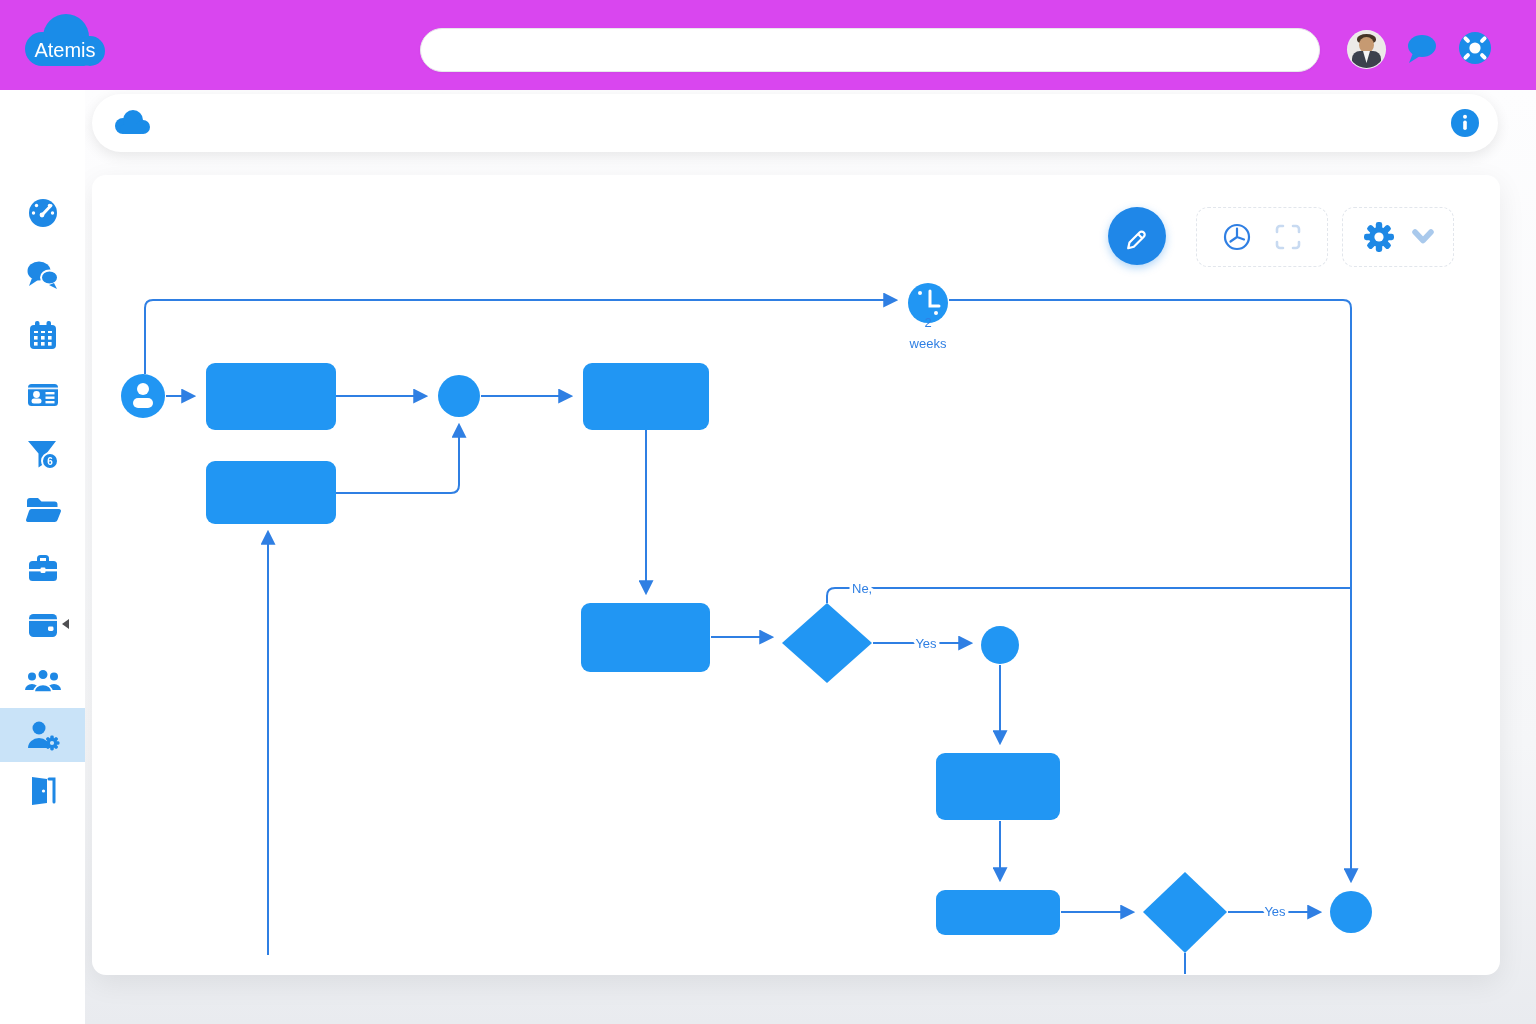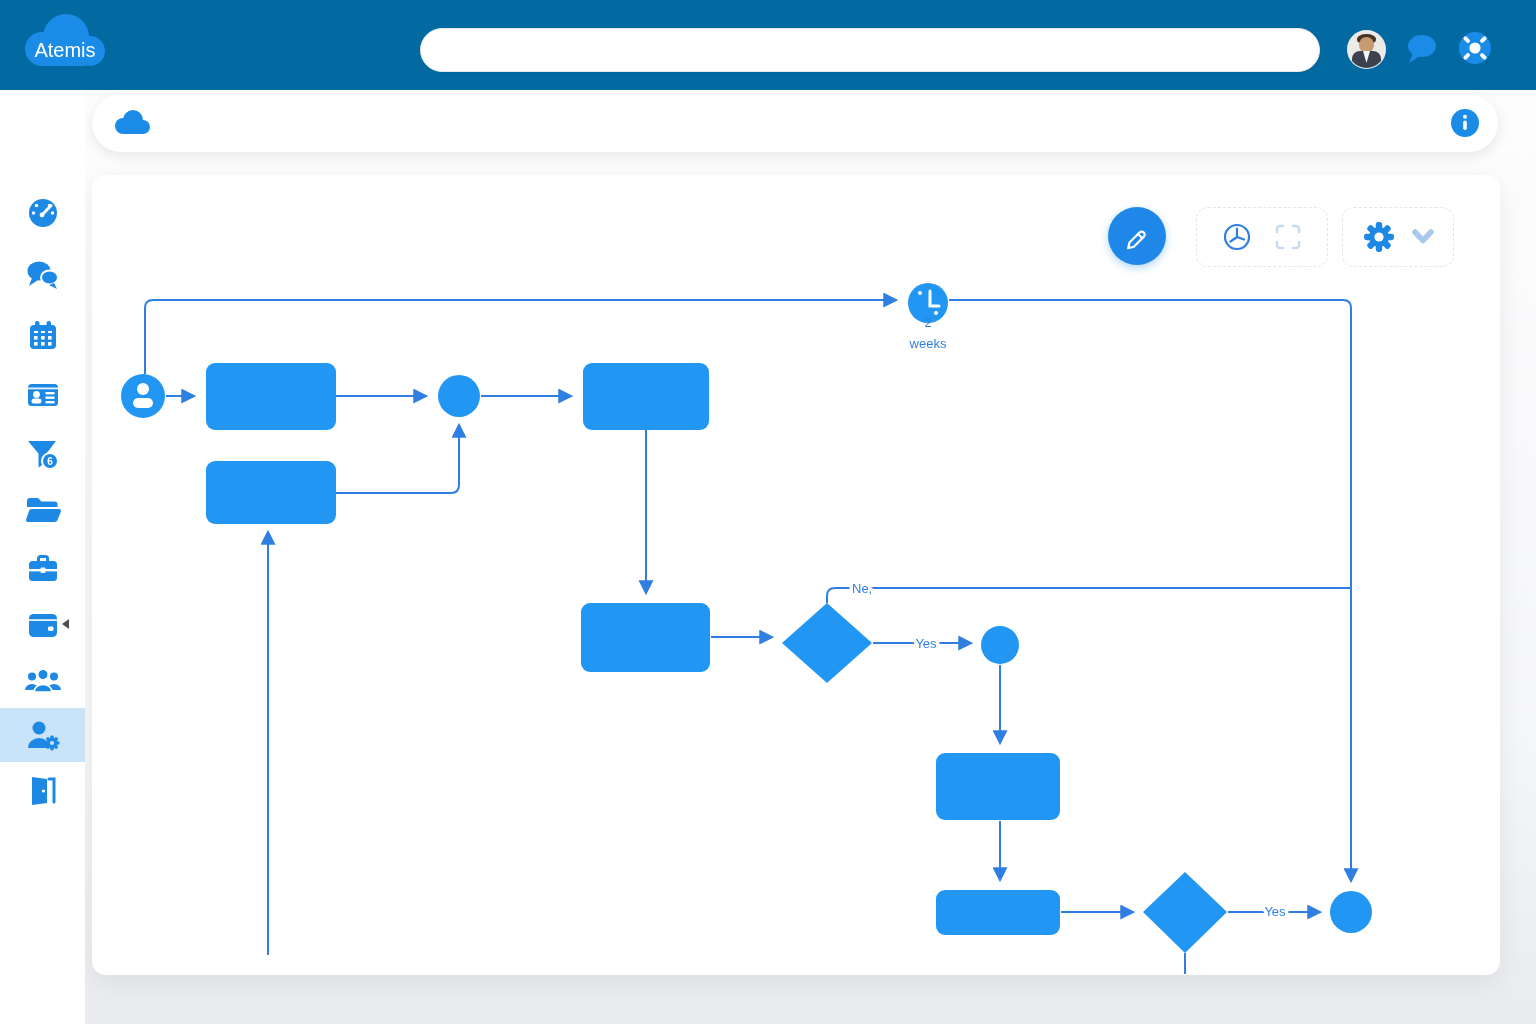--- a/index.html
+++ b/index.html
@@ -1,21 +1,21 @@
 <!DOCTYPE html>
 <html><head>
 <meta charset="utf-8">
 <style>
   * { margin:0; padding:0; box-sizing:border-box; }
   html,body { width:1536px; height:1024px; }
   body { position:relative; background:#ffffff; font-family:"Liberation Sans", sans-serif; overflow:hidden; }
   .abs { position:absolute; }
 
   
-  .topbar { left:0; top:0; width:1536px; height:90px; background:#0369a1; z-index:5; }
+  .topbar { left:0; top:0; width:1536px; height:90px; background:#d946ef; z-index:5; }
   .logo { left:12px; top:6px; width:104px; height:74px; }
   .search-pill { left:420px; top:28px; width:900px; height:44px; border:1px solid #e7e8ea;
                  border-radius:22px; background:#fff; box-shadow:0 1px 3px rgba(0,0,0,.04); }
   .search-pill input { width:100%; height:100%; border:none; outline:none; background:transparent;
                        border-radius:22px; padding:0 20px; font-size:15px; color:#444; }
   .avatar { left:1348px; top:31px; width:37px; height:37px; border-radius:50%;
             background:#eceae7; overflow:hidden; box-shadow:0 0 0 1px #eee; }
   .av-head { left:11px; top:6px; width:15px; height:16px; border-radius:50%; background:#c69a72; }
   .av-hair { left:9px; top:3px; width:19px; height:10px; border-radius:50% 50% 40% 40%; background:#463527; }
   .av-body { left:4px; top:20px; width:29px; height:20px; border-radius:8px 8px 0 0; background:#3c414d; }

